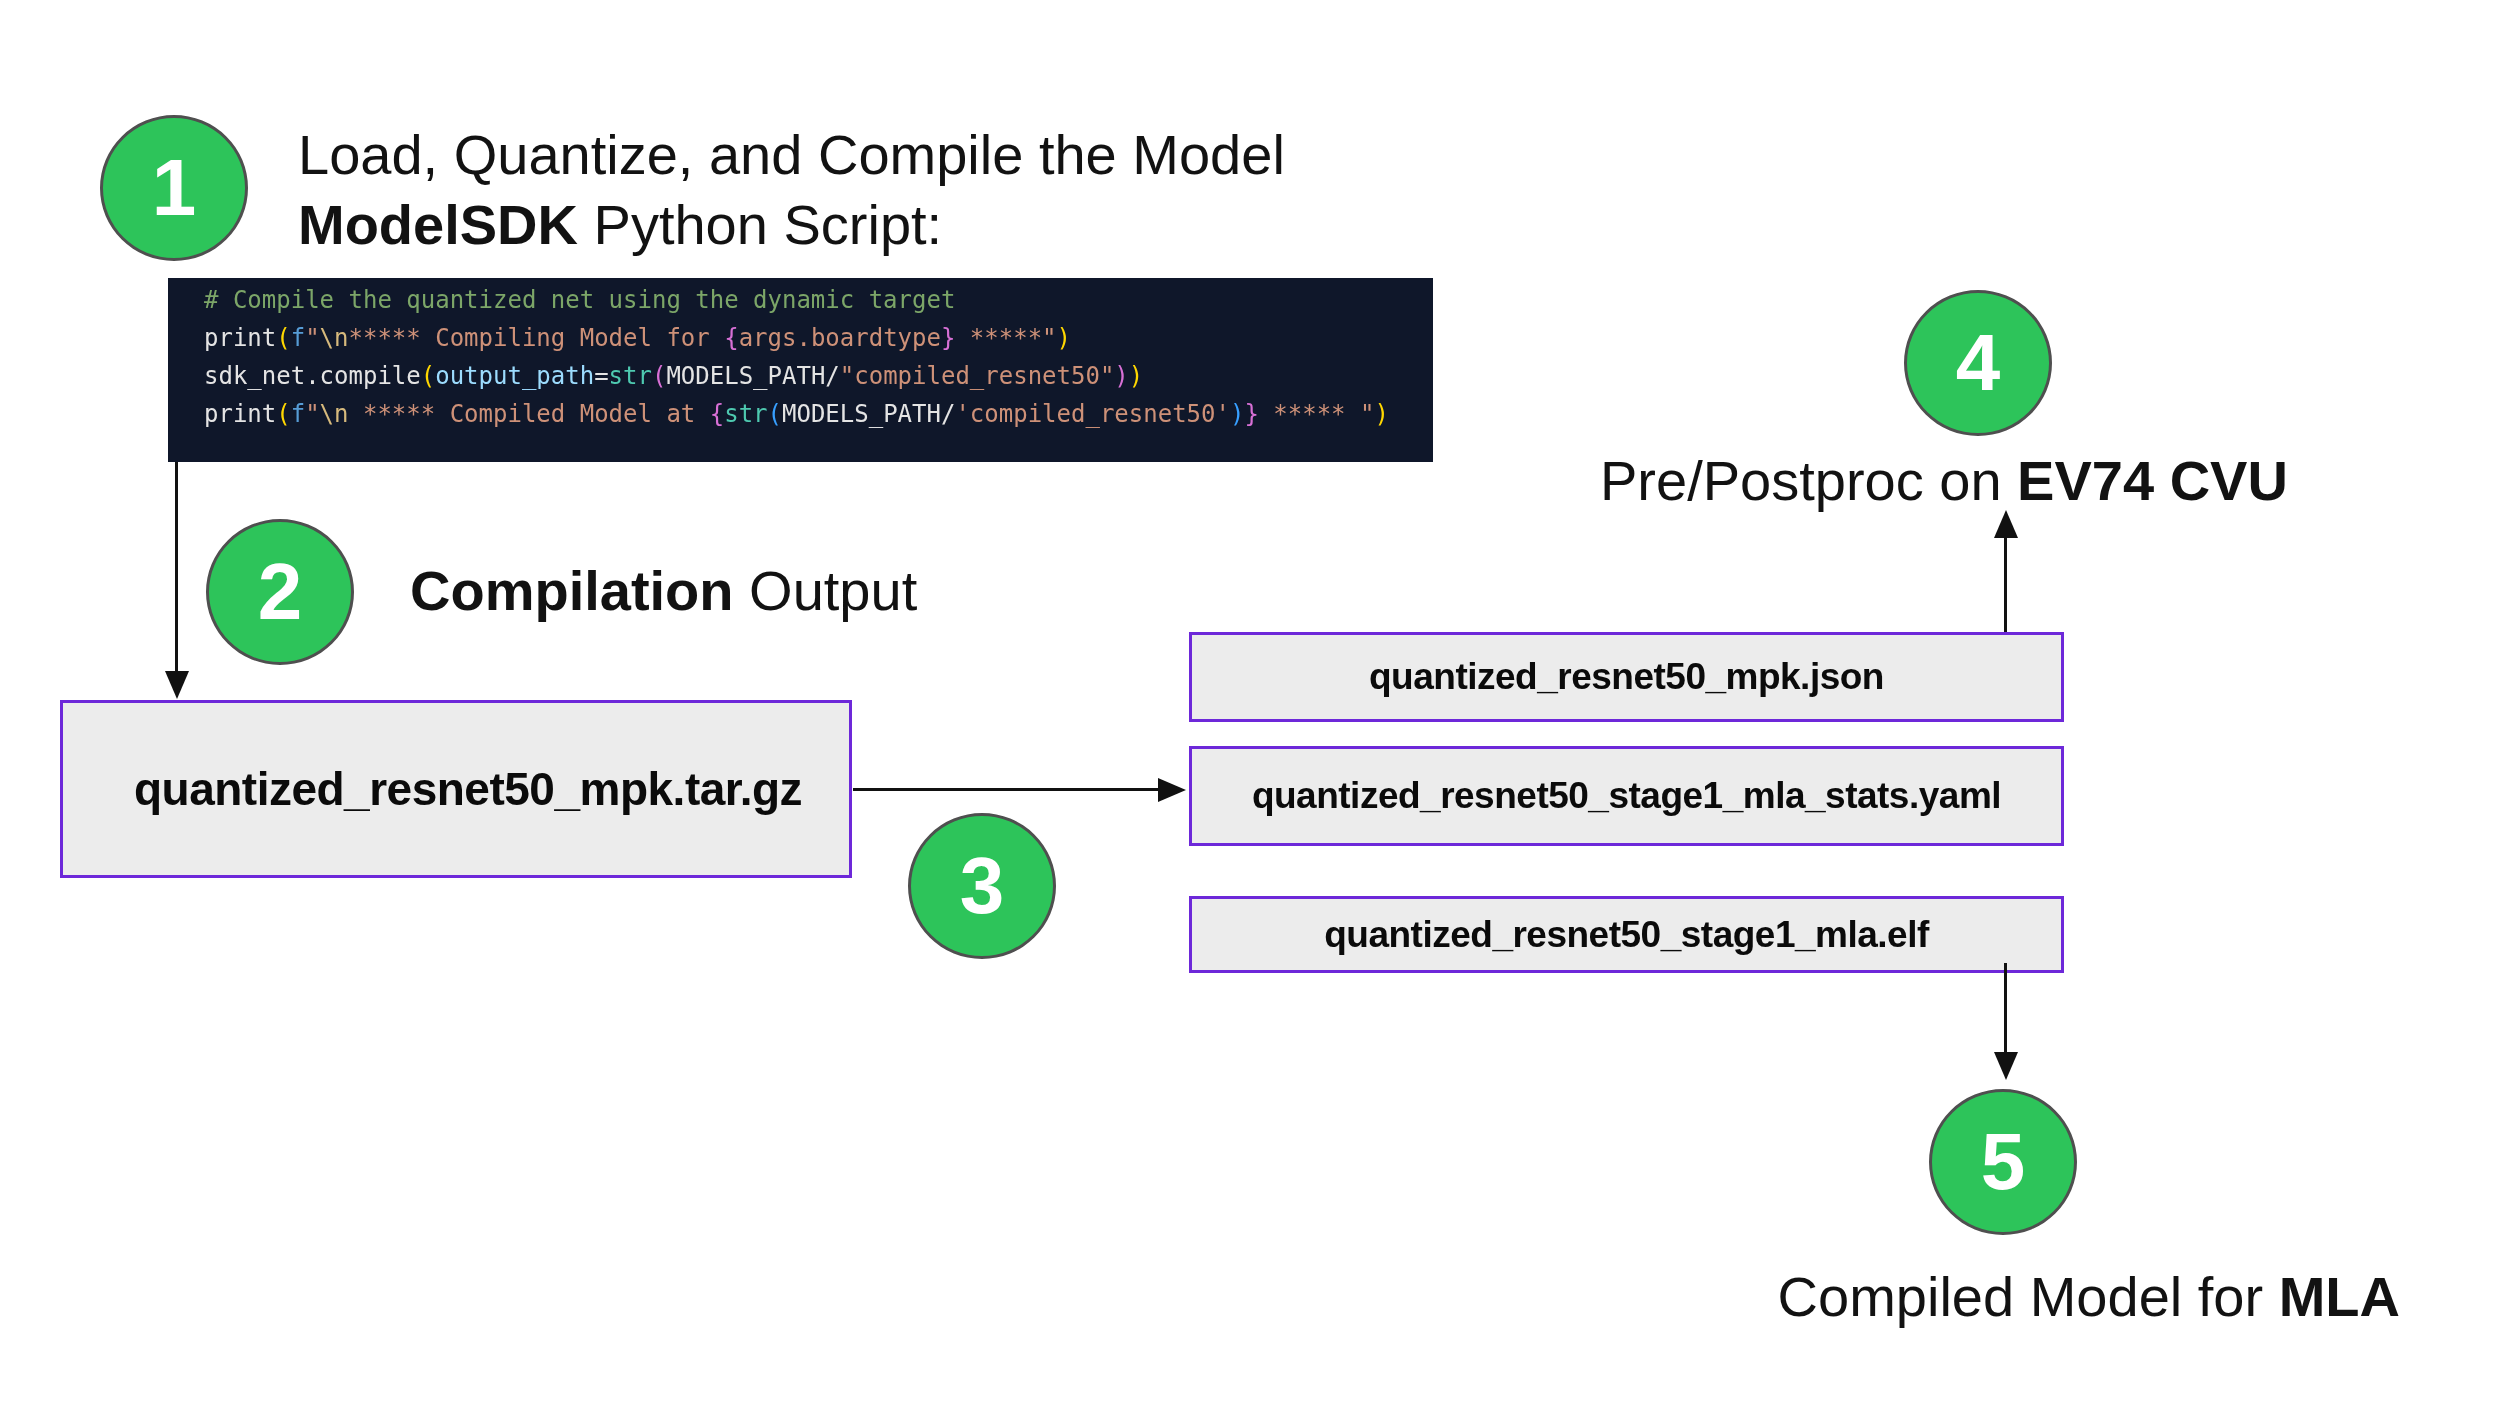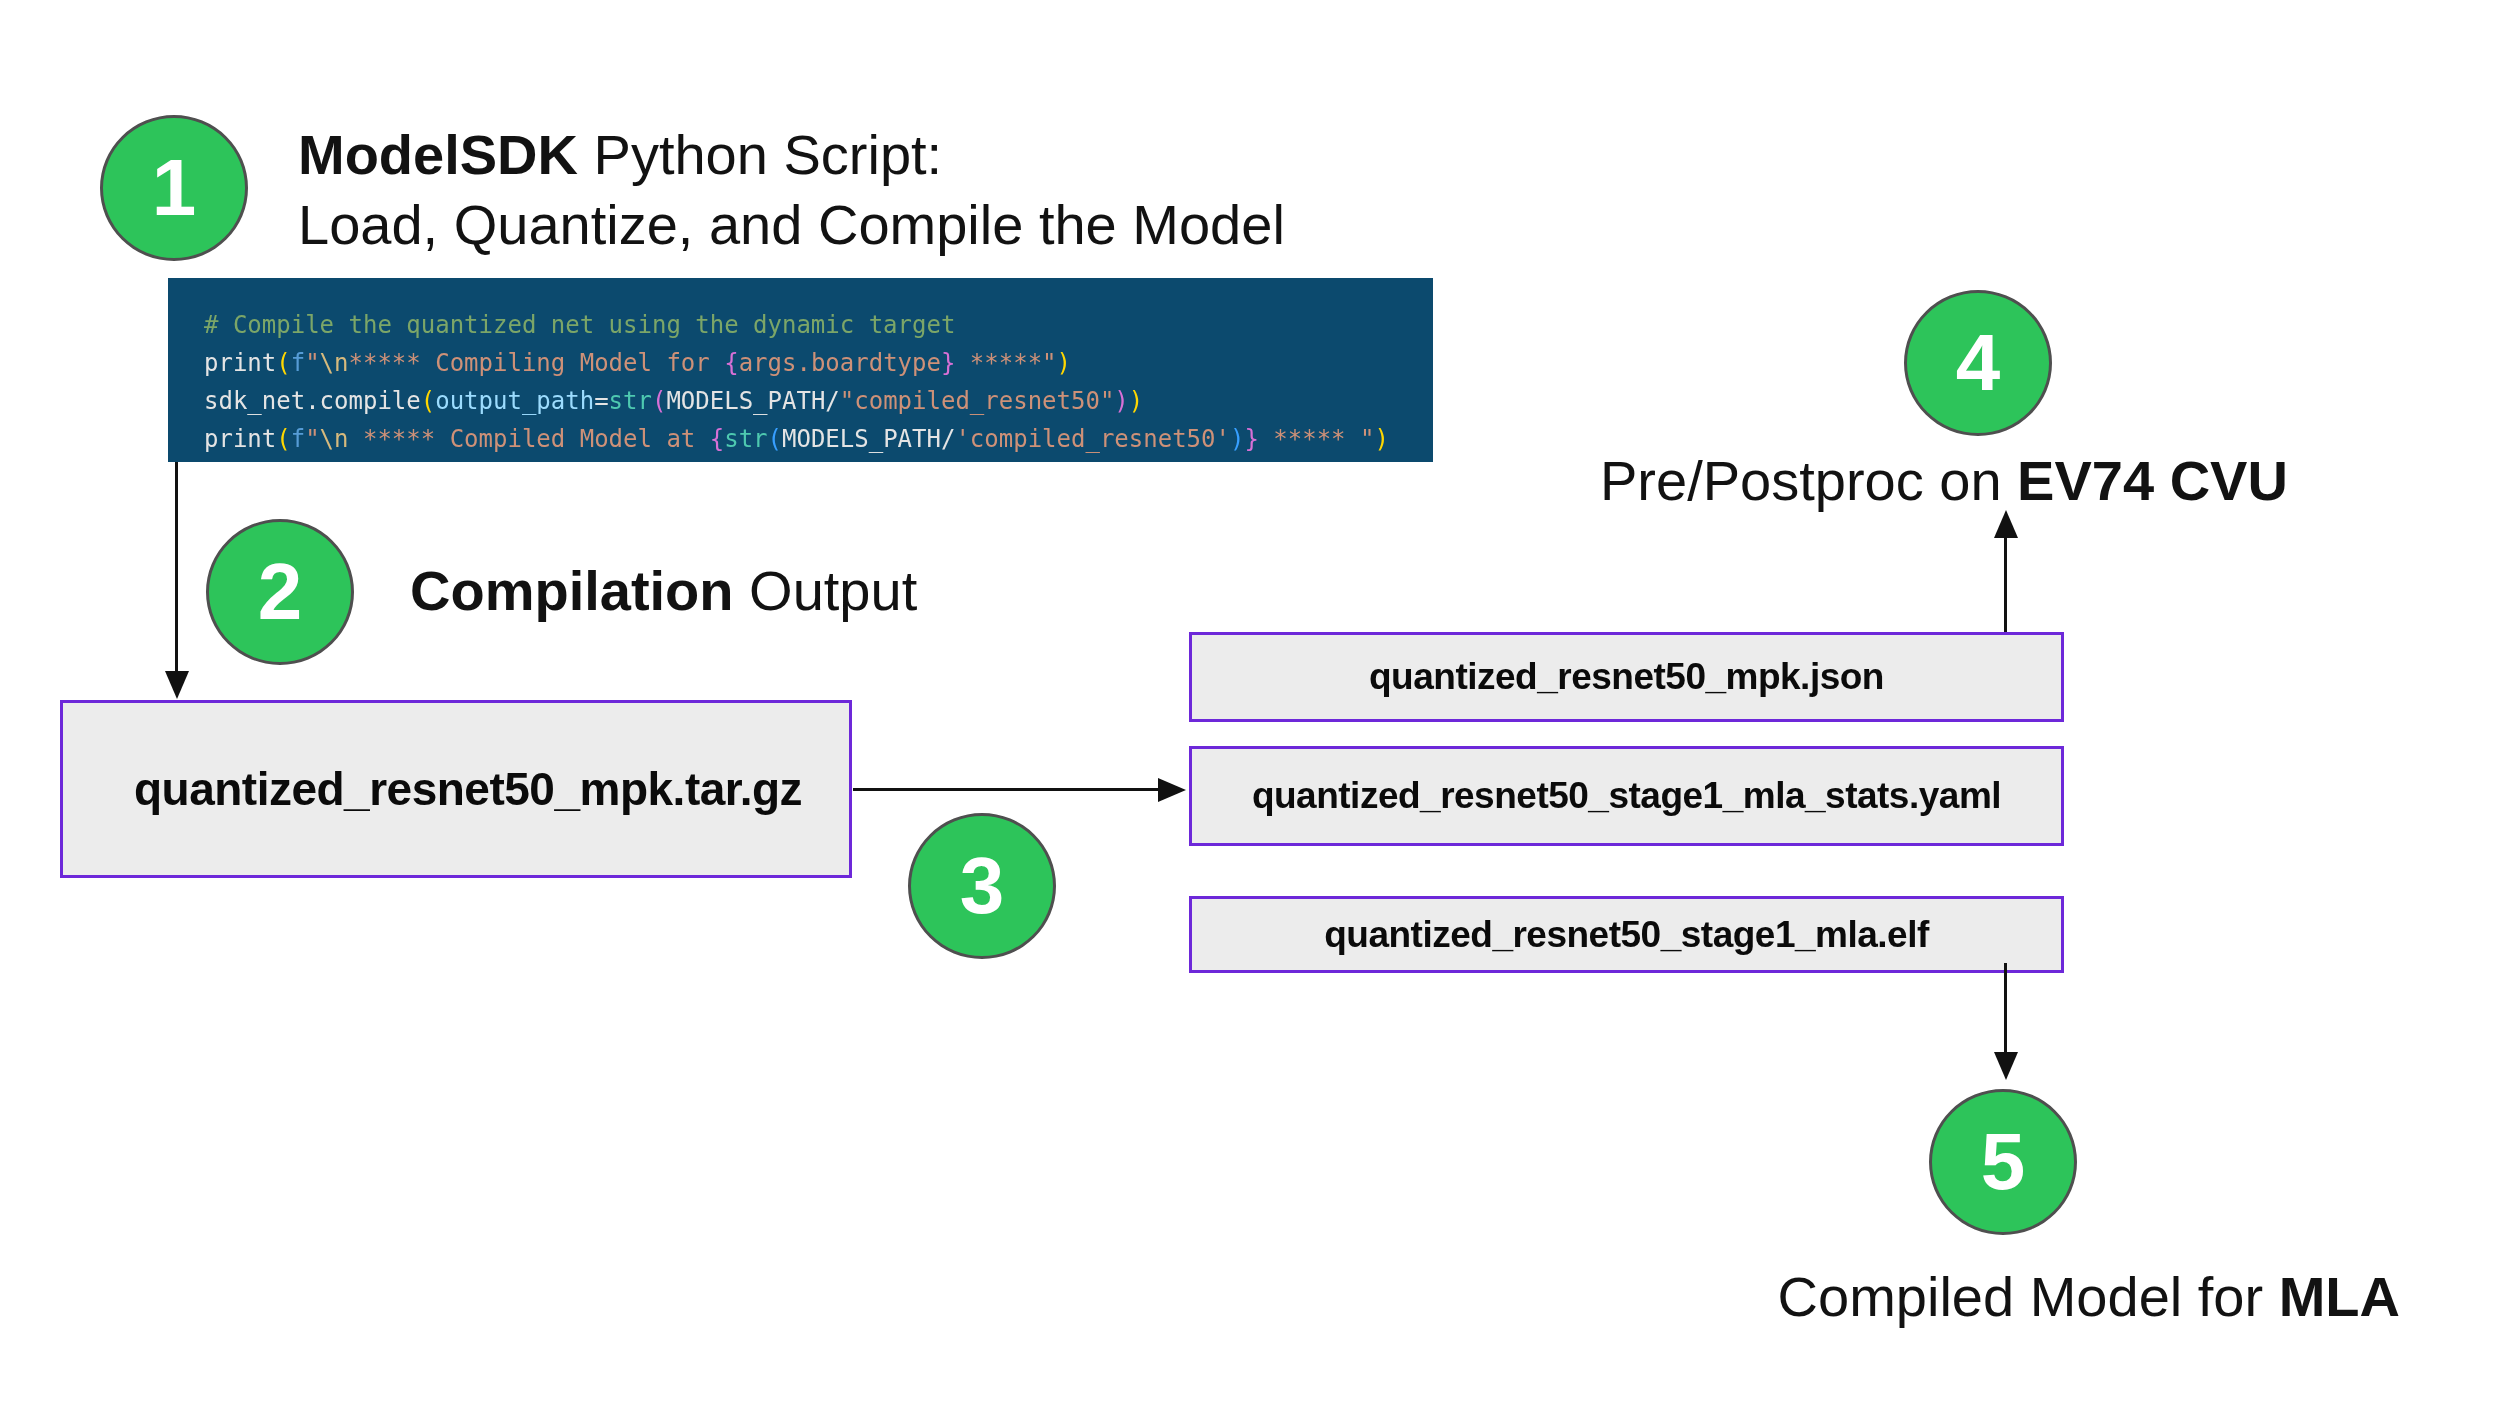--- a/index.html
+++ b/index.html
@@ -16,21 +16,21 @@
   .step-circle span{
     color:#ffffff;font-size:80px;font-weight:bold;line-height:1;
     font-family:"Liberation Sans",sans-serif;
   }
   
   .caption{position:absolute;font-size:56px;line-height:70px;color:#121212;letter-spacing:0px;white-space:nowrap;}
   .caption b{font-weight:bold;}
   
   .code-block{
     position:absolute;left:168px;top:278px;width:1265px;height:184px;
-    background:#0c4a6e;box-sizing:border-box;padding:28px 0 0 36px;margin:0;
+    background:#0f172a;box-sizing:border-box;padding:3px 0 0 36px;margin:0;
   }
   .code-line{
     font-family:"DejaVu Sans Mono",monospace;font-size:24px;line-height:38px;
     white-space:pre;
   }
   .tk-comment{color:#7CA668;}
   .tk-plain{color:#E4E4E4;}
   .tk-str{color:#CE9178;}
   .tk-esc{color:#D7BA7D;}
   .tk-kw{color:#569CD6;}
@@ -64,22 +64,22 @@
 </style>
 </head>
 <body>
 
 <div class="canvas">
 
   <div class="step-circle" style="left:100px;top:115px;">
     <span>1</span>
   </div>
   <div class="caption" style="left:298px;top:120px;">
+    <div>Load, Quantize, and Compile the Model</div>
     <div><b>ModelSDK</b><span> Python Script:</span></div>
-    <div>Load, Quantize, and Compile the Model</div>
   </div>
 
   <pre class="code-block"><div class="code-line"><span class="tk-comment"># Compile the quantized net using the dynamic target</span></div><div class="code-line"><span class="tk-plain">print</span><span class="tk-p1">(</span><span class="tk-kw">f</span><span class="tk-str">"</span><span class="tk-esc">\n</span><span class="tk-str">***** Compiling Model for </span><span class="tk-p2">{</span><span class="tk-str">args.boardtype</span><span class="tk-p2">}</span><span class="tk-str"> *****"</span><span class="tk-p1">)</span></div><div class="code-line"><span class="tk-plain">sdk_net.compile</span><span class="tk-p1">(</span><span class="tk-var">output_path</span><span class="tk-plain">=</span><span class="tk-fn">str</span><span class="tk-p2">(</span><span class="tk-plain">MODELS_PATH/</span><span class="tk-str">"compiled_resnet50"</span><span class="tk-p2">)</span><span class="tk-p1">)</span></div><div class="code-line"><span class="tk-plain">print</span><span class="tk-p1">(</span><span class="tk-kw">f</span><span class="tk-str">"</span><span class="tk-esc">\n</span><span class="tk-str"> ***** Compiled Model at </span><span class="tk-p2">{</span><span class="tk-fn">str</span><span class="tk-p3">(</span><span class="tk-plain">MODELS_PATH/</span><span class="tk-str">'compiled_resnet50'</span><span class="tk-p3">)</span><span class="tk-p2">}</span><span class="tk-str"> ***** "</span><span class="tk-p1">)</span></div></pre>
 
   <div class="arrow-line" style="left:175px;top:462px;width:3px;height:212px;"></div>
   <div class="arrow-head head-down" style="left:165px;top:671px;"></div>
 
   <div class="step-circle" style="left:206px;top:519px;">
     <span>2</span>
   </div>

